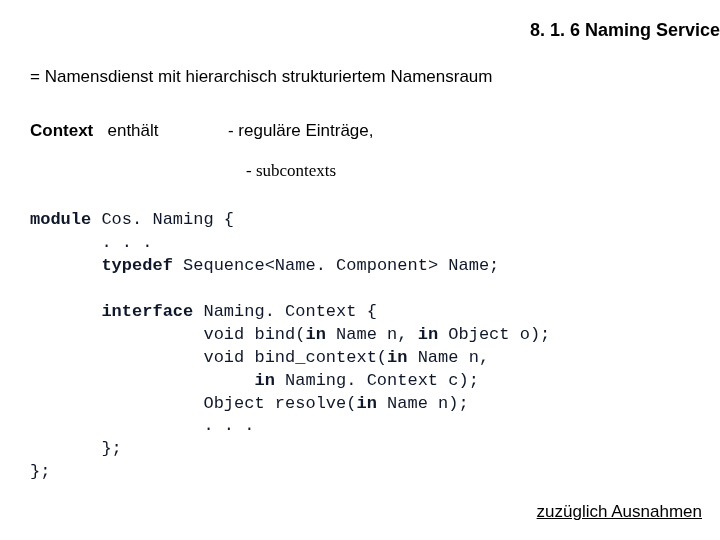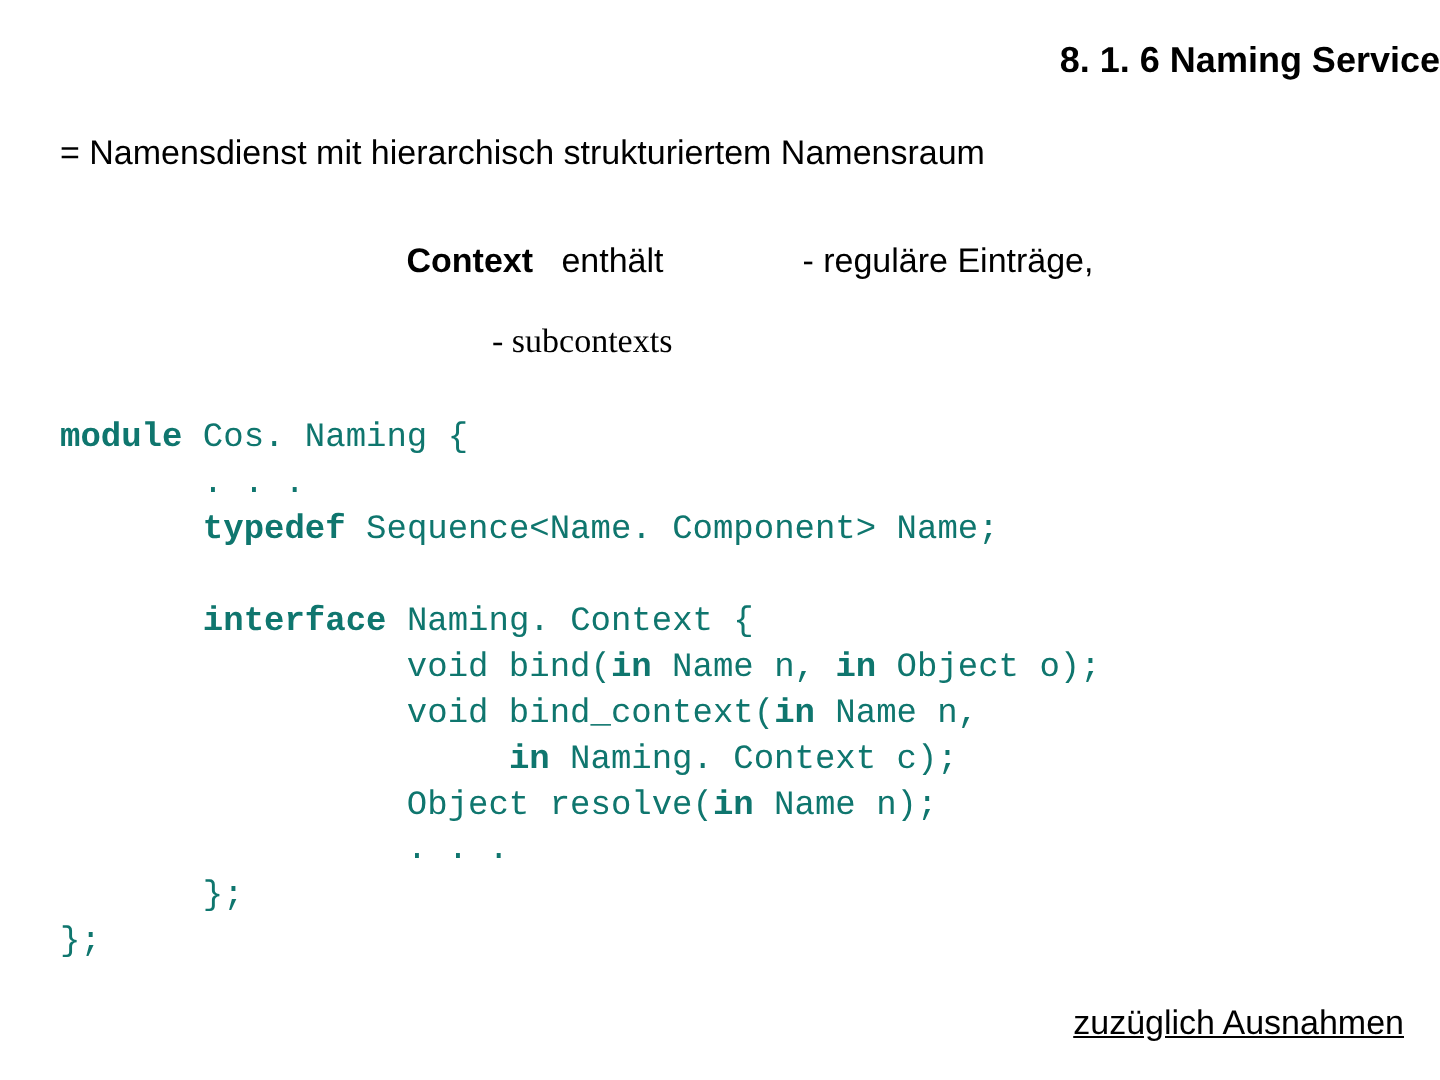--- a/index.html
+++ b/index.html
@@ -20,35 +20,34 @@
     padding-top: 20px;
     font-size: 18px;
   }
   .subline {
     padding-top: 26px;
     margin-left: 30px;
   }
   .ctxrow {
     padding-top: 34px;
     padding-left: 30px;
-    text-align: center;
   }
   .ctxrow .label { font-weight: bold; }
   .ctxrow .gap { display:inline-block; width:60px; }
   .subctx {
     padding-top: 20px;
     padding-left: 246px;
     font-family: Liberation Serif, serif;
   }
   .code {
     padding-top: 28px;
     padding-left: 30px;
     font-family: "Courier New", Courier, monospace;
     font-size: 17px;
-    color: #0f766e;
+    color: #0f172a;
     white-space: pre;
     line-height: 1.35;
   }
   .code .kw { font-weight: bold; }
   .footer {
     position: absolute;
     right: 18px;
     bottom: 18px;
     color: #000;
     font-size: 17px;

